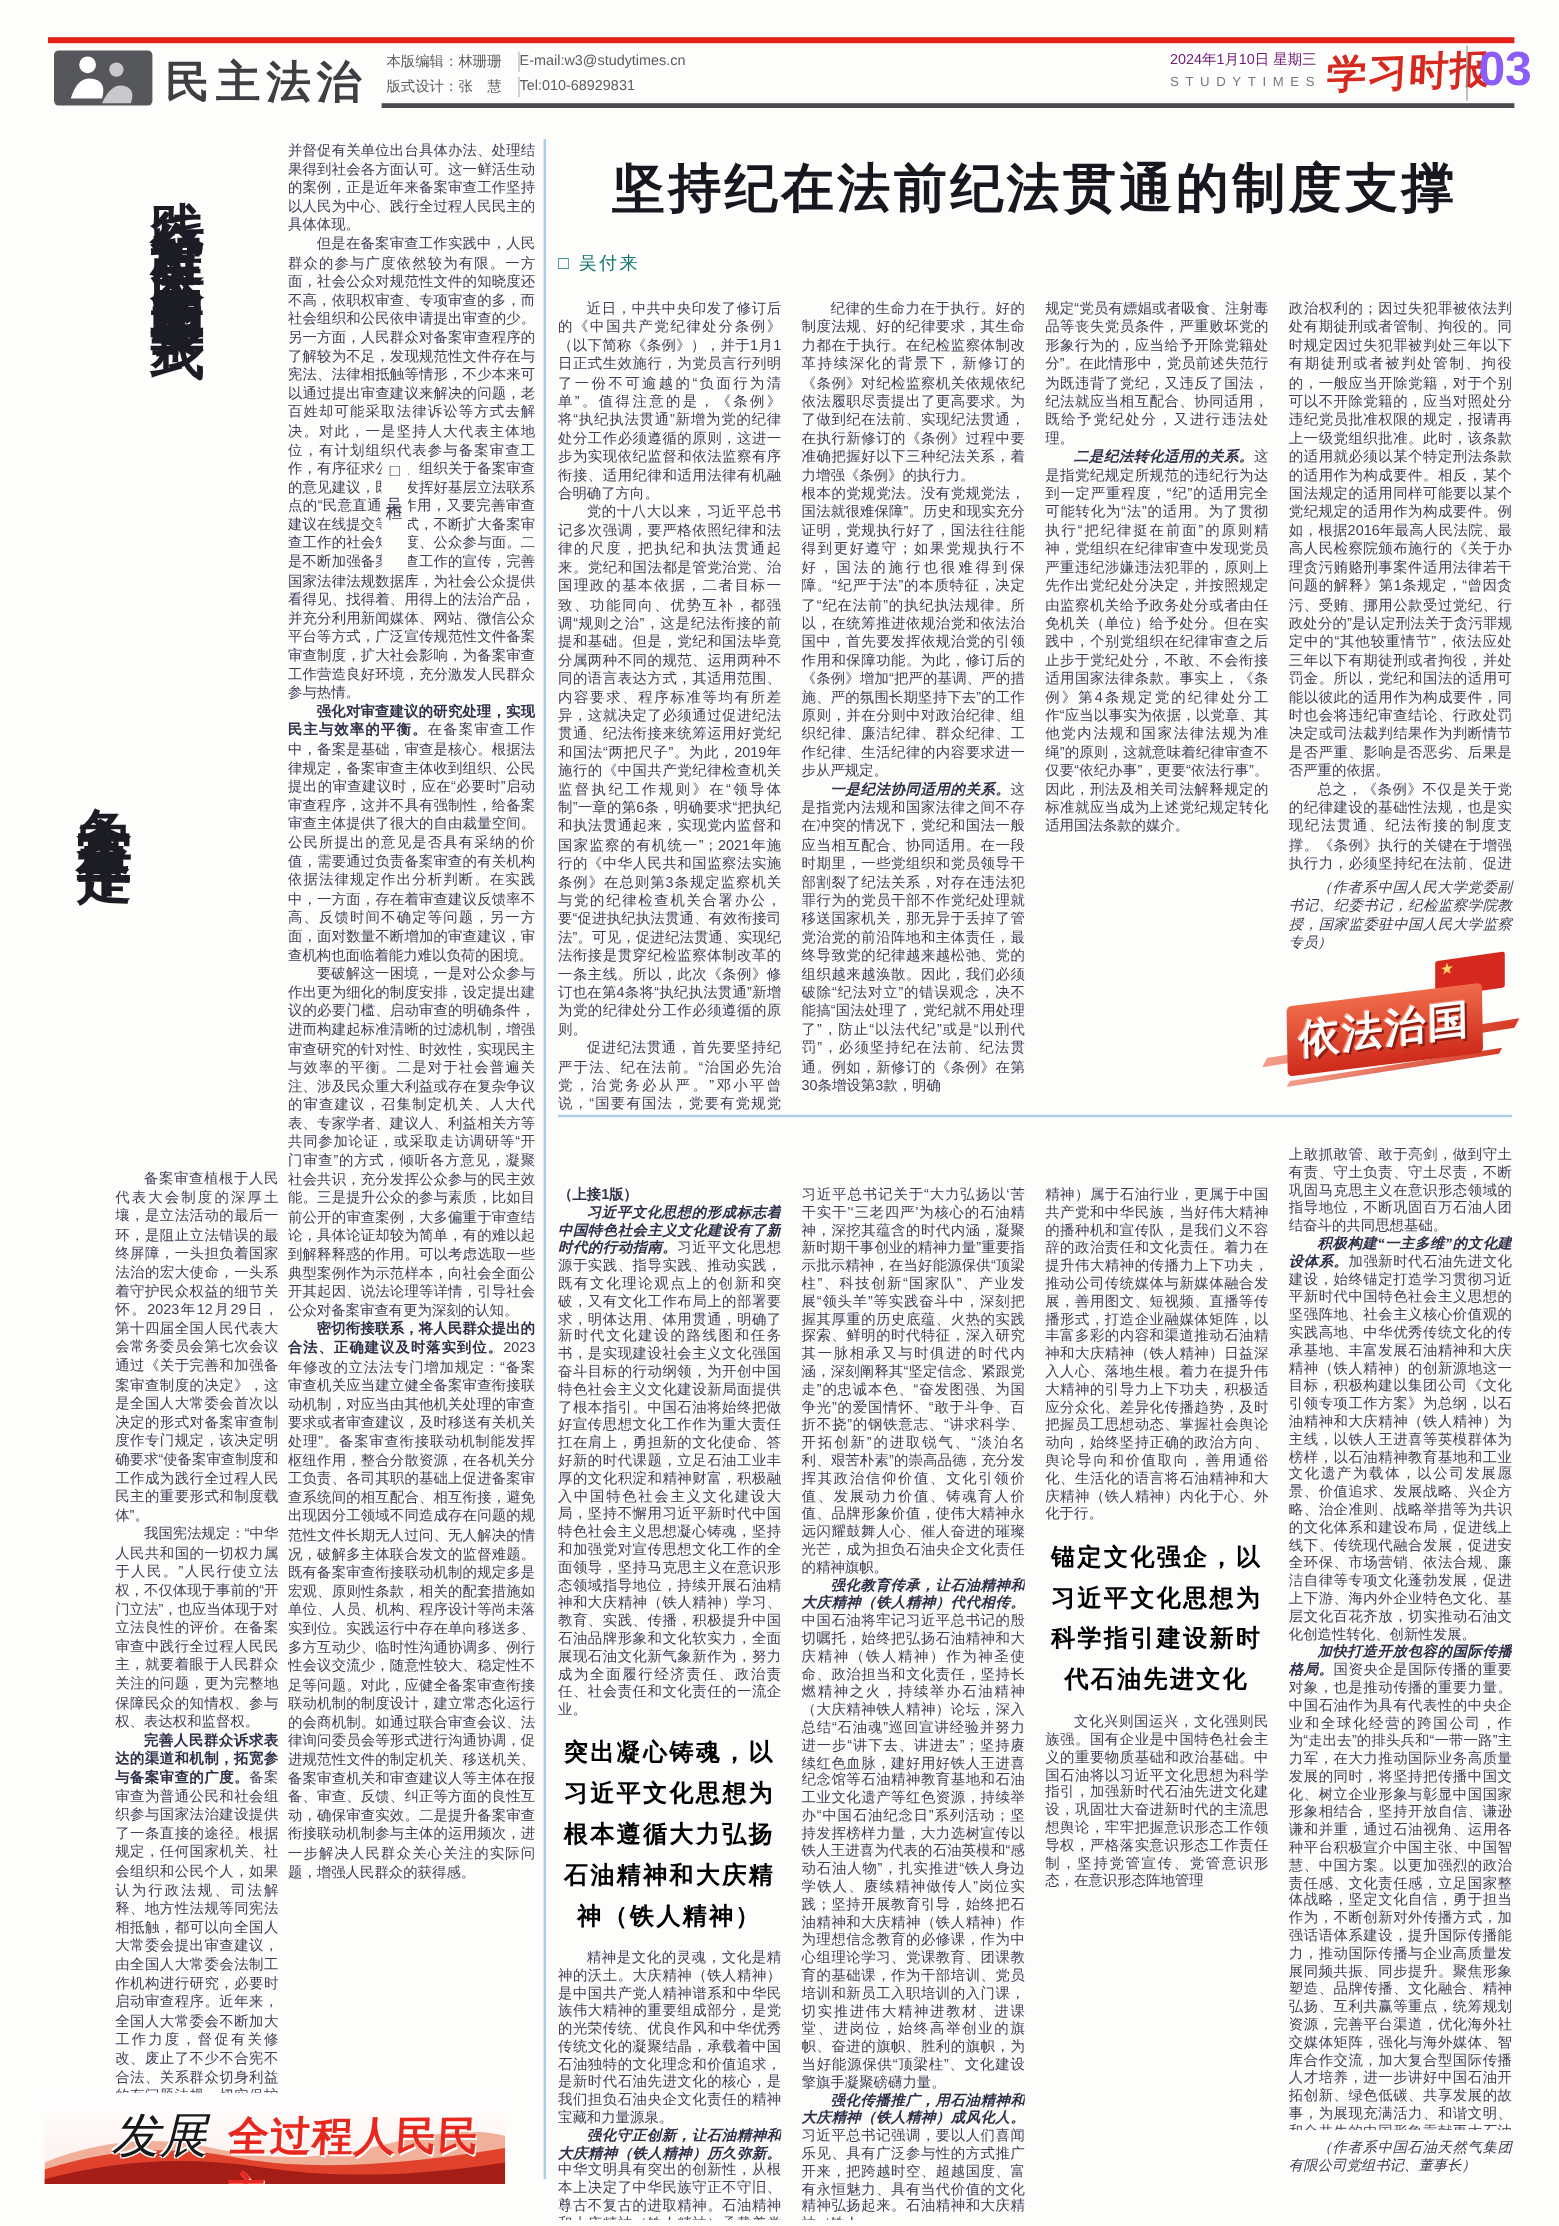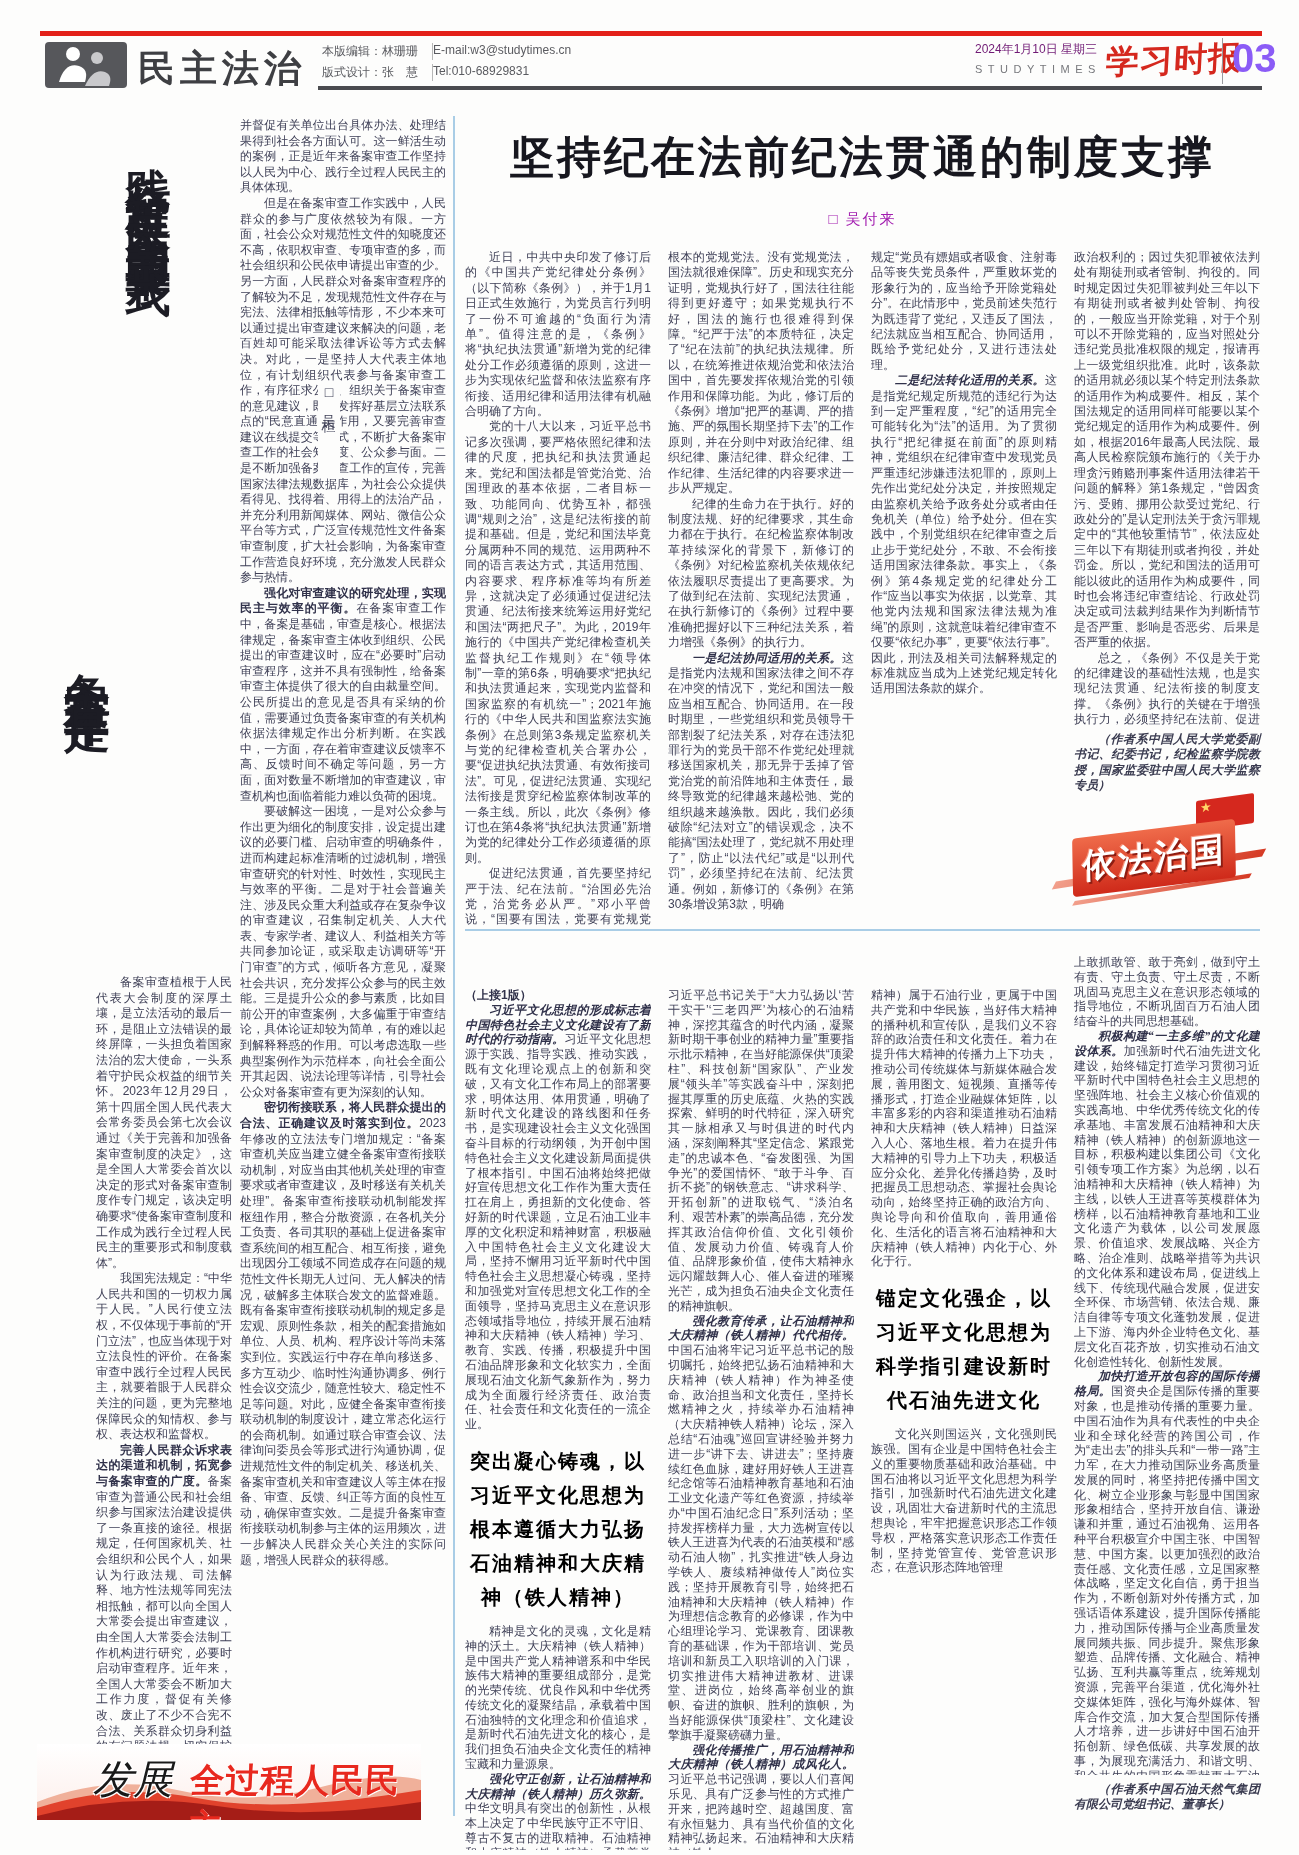--- a/index.html
+++ b/index.html
@@ -20,38 +20,38 @@
   .masthead{position:absolute;left:1106px;top:38px;font-family:"Liberation Serif",serif;
             font-size:33px;font-weight:900;color:#d5281e;transform:skewX(-5deg) rotate(-2deg);letter-spacing:1px;}
   .pg-div{position:absolute;left:1222px;top:38px;width:1px;height:46px;background:#9a9a9e;}
   .pg-num{position:absolute;left:1232px;top:36px;font-size:40px;font-weight:bold;color:#8b5cf6;}
   
   .vrule{position:absolute;left:453px;top:116px;width:2px;height:1700px;background:#a9cde6;}
   .hrule{position:absolute;left:465px;top:929px;width:795px;height:2px;background:#a9cde6;}
   
   .para{margin:0;text-align:justify;text-indent:2em;}
   .para.noind{text-indent:0;}
-  .para.credit{font-family:"Liberation Serif",serif;font-style:italic;font-weight:bold;color:#3a3b50;}
+  .para.credit{font-family:"Liberation Serif",serif;font-style:italic;font-weight:normal;color:#3a3b50;}
   .lead{font-weight:bold;color:#30314a;}
   .lead.kai{font-family:"Liberation Serif",serif;font-style:italic;}
   .colhead{font-weight:bold;font-size:20px;line-height:1.7;text-align:center;margin:12px 2px 10px 2px;
            font-family:"Liberation Serif",serif;color:#000000;letter-spacing:2px;}
   .colbox{position:absolute;overflow:hidden;}
   
   .a1-body{font-size:12px;line-height:15.6px;}
   .vtext{writing-mode:vertical-rl;text-orientation:upright;font-family:"Liberation Serif",serif;
          font-weight:900;color:#1c1c24;}
   .a1-t1{position:absolute;left:118px;top:132px;font-size:45px;letter-spacing:8px;height:780px;}
   .a1-t2{position:absolute;left:56px;top:636px;font-size:46px;letter-spacing:6px;height:390px;}
   .a1-author{position:absolute;left:318px;top:382px;font-size:14px;letter-spacing:4px;height:92px;
              writing-mode:vertical-rl;text-orientation:upright;background:#fdfdfc;color:#3f4057;padding:2px;z-index:3;}
   
   .a2-head{position:absolute;left:465px;top:128px;width:795px;text-align:center;font-size:44px;font-weight:900;
            font-family:"Liberation Serif",serif;color:#17171f;letter-spacing:3px;}
-  .a2-byline{position:absolute;left:465px;top:210px;width:795px;text-align:center;font-size:15px;color:#a21caf;letter-spacing:2px;}
+  .a2-byline{position:absolute;left:465px;top:210px;width:795px;font-size:15px;color:#0f766e;letter-spacing:2px;}
   .a2-body{font-size:12px;line-height:15.4px;}
   .a3-body{font-size:12px;line-height:14.8px;}
   
   .law-wrap{position:absolute;left:1062px;top:795px;width:200px;height:125px;}
   .law-stripe{position:absolute;background:linear-gradient(120deg,#f2a08c,#d53a24);transform:skewX(-35deg) rotate(-10deg);}
   .law-text{position:absolute;left:10px;top:34px;padding:6px 10px;font-size:34px;font-weight:900;color:#fff;
             font-family:"Liberation Serif",serif;letter-spacing:2px;background:linear-gradient(180deg,#ef6b4a,#cf2a1a);
             transform:rotate(-7deg) skewX(-6deg);border-radius:4px;
             text-shadow:2px 2px 0 #8e1d12,-1px -1px 0 #f7967d;}
   .law-flag{position:absolute;right:8px;top:2px;width:54px;height:30px;background:#d5281e;transform:skewY(-8deg);border-radius:2px;
@@ -128,22 +128,22 @@
 
 <div class="a2-head">坚持纪在法前纪法贯通的制度支撑</div>
 <div class="a2-byline">□ 吴付来</div>
 
 <div class="colbox a2-body" style="left:465px;top:250px;width:186px;height:676px;">
     <p class="para">近日，中共中央印发了修订后的《中国共产党纪律处分条例》（以下简称《条例》），并于1月1日正式生效施行，为党员言行列明了一份不可逾越的“负面行为清单”。值得注意的是，《条例》将“执纪执法贯通”新增为党的纪律处分工作必须遵循的原则，这进一步为实现依纪监督和依法监察有序衔接、适用纪律和适用法律有机融合明确了方向。</p>
     <p class="para">党的十八大以来，习近平总书记多次强调，要严格依照纪律和法律的尺度，把执纪和执法贯通起来。党纪和国法都是管党治党、治国理政的基本依据，二者目标一致、功能同向、优势互补，都强调“规则之治”，这是纪法衔接的前提和基础。但是，党纪和国法毕竟分属两种不同的规范、运用两种不同的语言表达方式，其适用范围、内容要求、程序标准等均有所差异，这就决定了必须通过促进纪法贯通、纪法衔接来统筹运用好党纪和国法“两把尺子”。为此，2019年施行的《中国共产党纪律检查机关监督执纪工作规则》在“领导体制”一章的第6条，明确要求“把执纪和执法贯通起来，实现党内监督和国家监察的有机统一”；2021年施行的《中华人民共和国监察法实施条例》在总则第3条规定监察机关与党的纪律检查机关合署办公，要“促进执纪执法贯通、有效衔接司法”。可见，促进纪法贯通、实现纪法衔接是贯穿纪检监察体制改革的一条主线。所以，此次《条例》修订也在第4条将“执纪执法贯通”新增为党的纪律处分工作必须遵循的原则。</p>
     <p class="para">促进纪法贯通，首先要坚持纪严于法、纪在法前。“治国必先治党，治党务必从严。”邓小平曾说，“国要有国法，党要有党规党法。党章是最</p>
   </div>
 <div class="colbox a2-body" style="left:668px;top:250px;width:186px;height:676px;">
+    <p class="para">纪律的生命力在于执行。好的制度法规、好的纪律要求，其生命力都在于执行。在纪检监察体制改革持续深化的背景下，新修订的《条例》对纪检监察机关依规依纪依法履职尽责提出了更高要求。为了做到纪在法前、实现纪法贯通，在执行新修订的《条例》过程中要准确把握好以下三种纪法关系，着力增强《条例》的执行力。</p>
     <p class="para noind">根本的党规党法。没有党规党法，国法就很难保障”。历史和现实充分证明，党规执行好了，国法往往能得到更好遵守；如果党规执行不好，国法的施行也很难得到保障。“纪严于法”的本质特征，决定了“纪在法前”的执纪执法规律。所以，在统筹推进依规治党和依法治国中，首先要发挥依规治党的引领作用和保障功能。为此，修订后的《条例》增加“把严的基调、严的措施、严的氛围长期坚持下去”的工作原则，并在分则中对政治纪律、组织纪律、廉洁纪律、群众纪律、工作纪律、生活纪律的内容要求进一步从严规定。</p>
-    <p class="para">纪律的生命力在于执行。好的制度法规、好的纪律要求，其生命力都在于执行。在纪检监察体制改革持续深化的背景下，新修订的《条例》对纪检监察机关依规依纪依法履职尽责提出了更高要求。为了做到纪在法前、实现纪法贯通，在执行新修订的《条例》过程中要准确把握好以下三种纪法关系，着力增强《条例》的执行力。</p>
     <p class="para"><strong class="lead kai">一是纪法协同适用的关系。</strong>这是指党内法规和国家法律之间不存在冲突的情况下，党纪和国法一般应当相互配合、协同适用。在一段时期里，一些党组织和党员领导干部割裂了纪法关系，对存在违法犯罪行为的党员干部不作党纪处理就移送国家机关，那无异于丢掉了管党治党的前沿阵地和主体责任，最终导致党的纪律越来越松弛、党的组织越来越涣散。因此，我们必须破除“纪法对立”的错误观念，决不能搞“国法处理了，党纪就不用处理了”，防止“以法代纪”或是“以刑代罚”，必须坚持纪在法前、纪法贯通。例如，新修订的《条例》在第30条增设第3款，明确</p>
   </div>
 <div class="colbox a2-body" style="left:871px;top:250px;width:186px;height:676px;">
     <p class="para noind">规定“党员有嫖娼或者吸食、注射毒品等丧失党员条件，严重败坏党的形象行为的，应当给予开除党籍处分”。在此情形中，党员前述失范行为既违背了党纪，又违反了国法，纪法就应当相互配合、协同适用，既给予党纪处分，又进行违法处理。</p>
     <p class="para"><strong class="lead kai">二是纪法转化适用的关系。</strong>这是指党纪规定所规范的违纪行为达到一定严重程度，“纪”的适用完全可能转化为“法”的适用。为了贯彻执行“把纪律挺在前面”的原则精神，党组织在纪律审查中发现党员严重违纪涉嫌违法犯罪的，原则上先作出党纪处分决定，并按照规定由监察机关给予政务处分或者由任免机关（单位）给予处分。但在实践中，个别党组织在纪律审查之后止步于党纪处分，不敢、不会衔接适用国家法律条款。事实上，《条例》第4条规定党的纪律处分工作“应当以事实为依据，以党章、其他党内法规和国家法律法规为准绳”的原则，这就意味着纪律审查不仅要“依纪办事”，更要“依法行事”。因此，刑法及相关司法解释规定的标准就应当成为上述党纪规定转化适用国法条款的媒介。</p>
   </div>
 <div class="colbox a2-body" style="left:1074px;top:250px;width:186px;height:478px;">
     <p class="para noind">政治权利的；因过失犯罪被依法判处有期徒刑或者管制、拘役的。同时规定因过失犯罪被判处三年以下有期徒刑或者被判处管制、拘役的，一般应当开除党籍，对于个别可以不开除党籍的，应当对照处分违纪党员批准权限的规定，报请再上一级党组织批准。此时，该条款的适用就必须以某个特定刑法条款的适用作为构成要件。相反，某个国法规定的适用同样可能要以某个党纪规定的适用作为构成要件。例如，根据2016年最高人民法院、最高人民检察院颁布施行的《关于办理贪污贿赂刑事案件适用法律若干问题的解释》第1条规定，“曾因贪污、受贿、挪用公款受过党纪、行政处分的”是认定刑法关于贪污罪规定中的“其他较重情节”，依法应处三年以下有期徒刑或者拘役，并处罚金。所以，党纪和国法的适用可能以彼此的适用作为构成要件，同时也会将违纪审查结论、行政处罚决定或司法裁判结果作为判断情节是否严重、影响是否恶劣、后果是否严重的依据。</p>
     <p class="para">总之，《条例》不仅是关于党的纪律建设的基础性法规，也是实现纪法贯通、纪法衔接的制度支撑。《条例》执行的关键在于增强执行力，必须坚持纪在法前、促进纪法贯通，在纪法贯通、协同共治中发挥标本兼治的作用。</p>
   </div>

